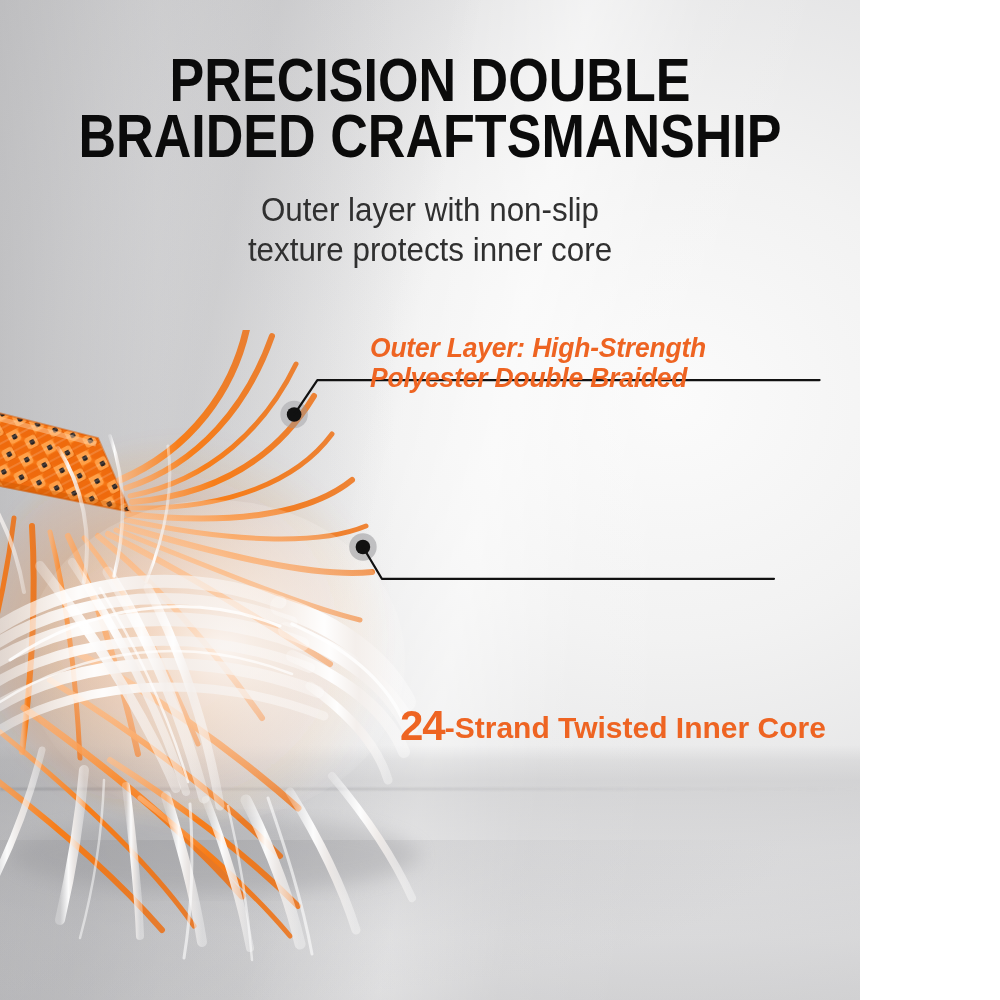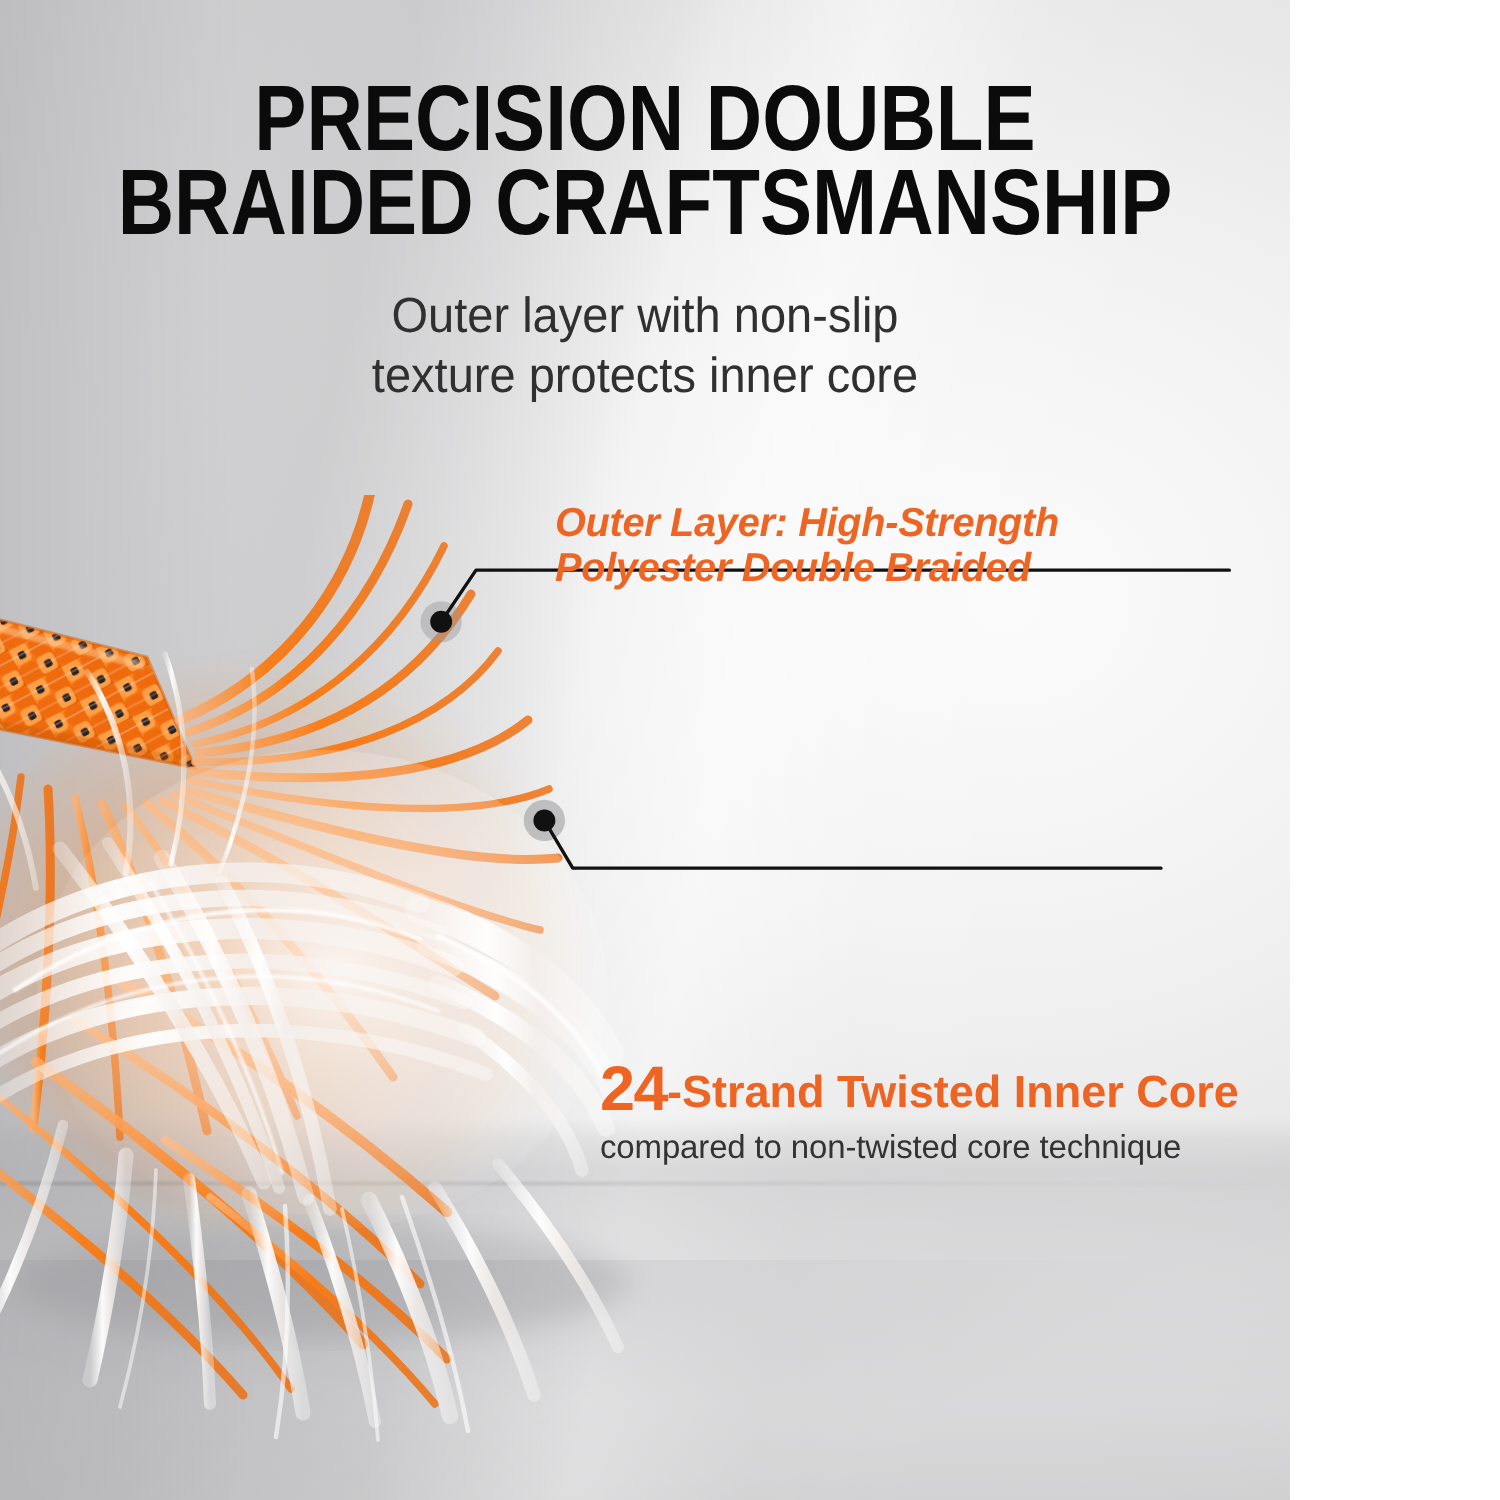--- a/index.html
+++ b/index.html
@@ -349,17 +349,16 @@
   <div class="callout-1">
     <div class="head">
       <span>Outer Layer: High-Strength</span>
       <span>Polyester Double Braided</span>
     </div>
   </div>
 
   <div class="callout-2">
     <div class="head"><span class="big">24</span><span>-Strand Twisted Inner Core</span></div>
     <div class="body">
-      <span>compared to non-twisted core technique</span>
     </div>
   </div>
 
 </div>
 
 </body></html>

